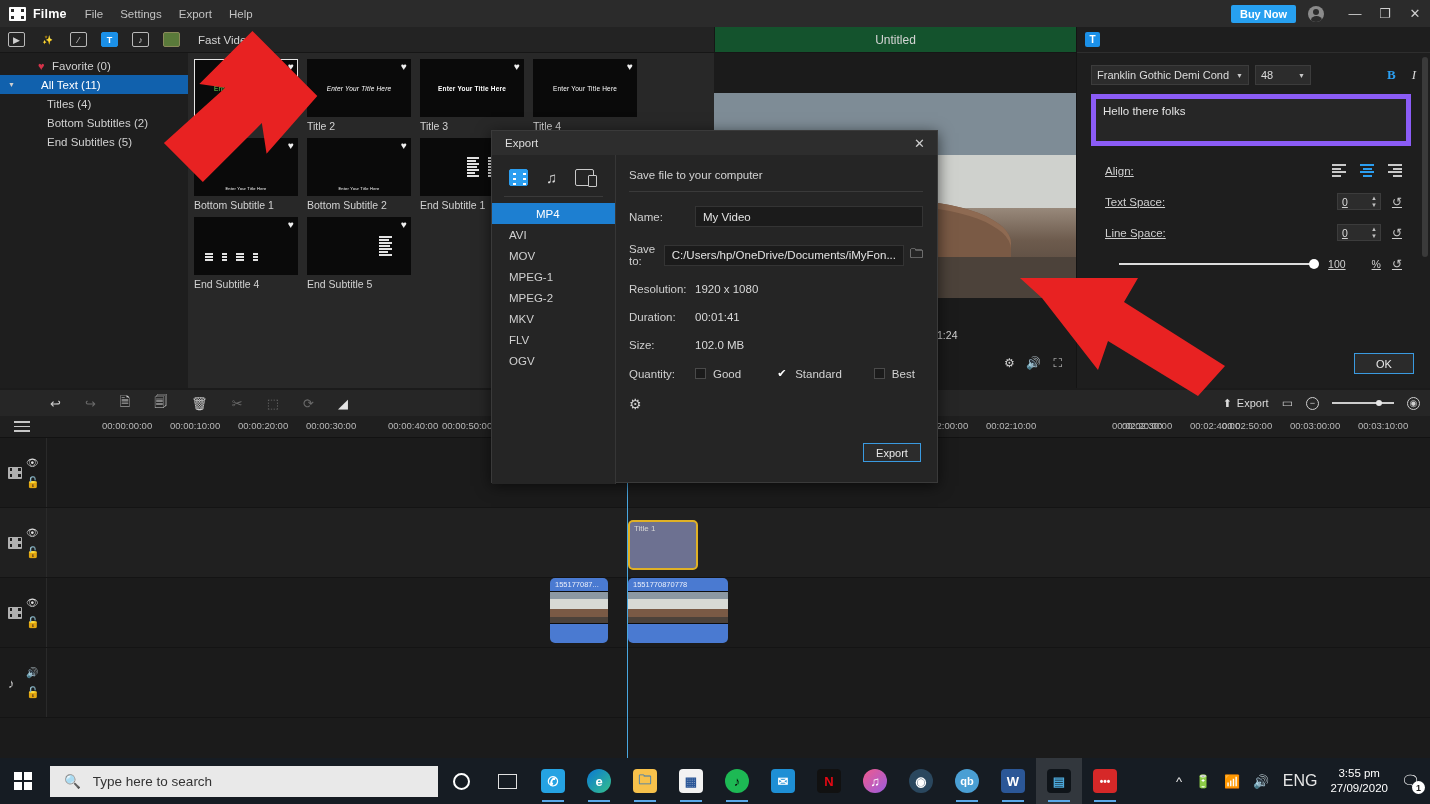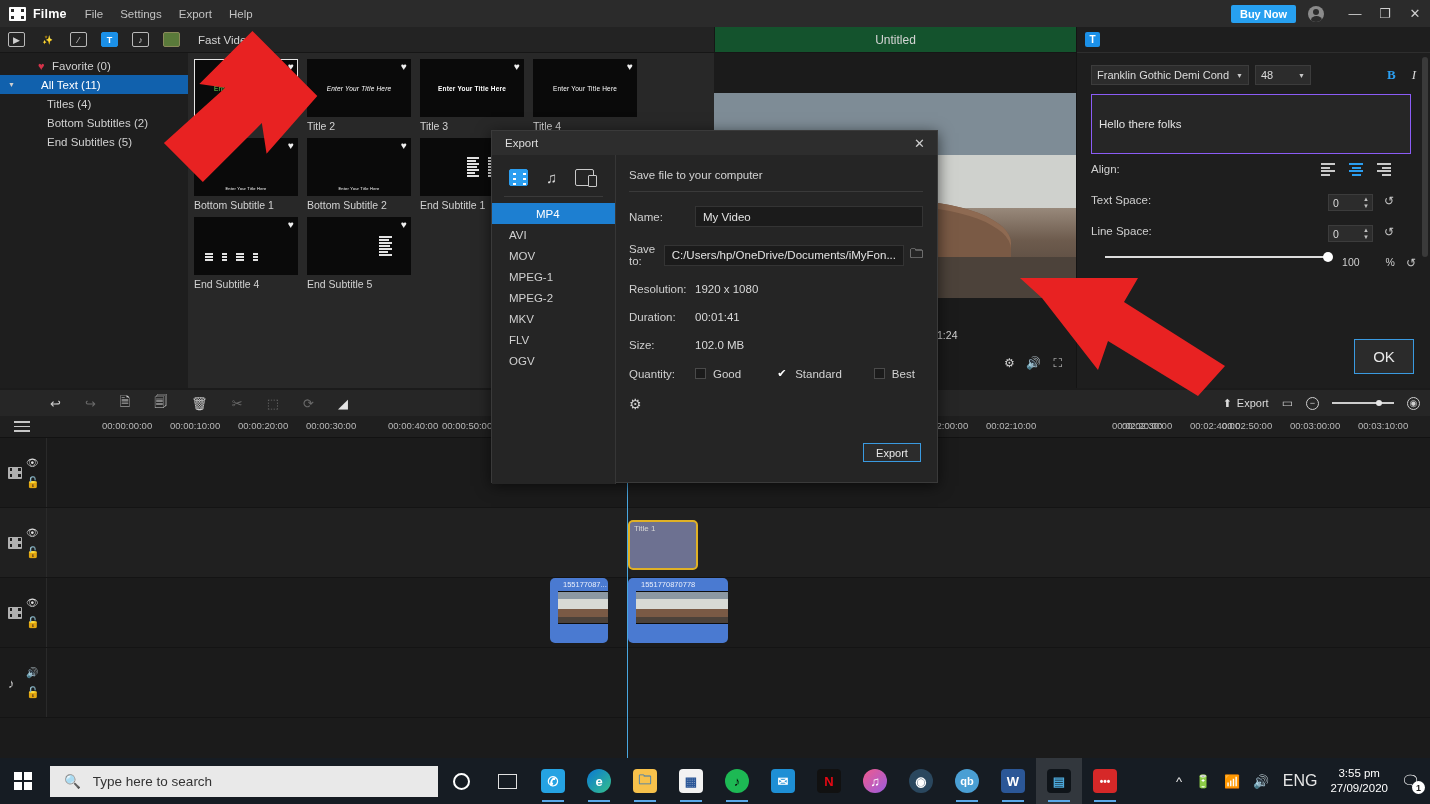--- a/index.html
+++ b/index.html
@@ -150,24 +150,24 @@
   .size-sel {
     width: 56px; height: 20px; background: #2c2c2c; border: 1px solid #3c3c3c; margin-left: 6px;
     display: flex; align-items: center; justify-content: space-between;
     padding: 0 5px; font-size: 11px; color: #dcdcdc;
   }
   .arrow-d { font-size: 7px; color: #c7c7c7; }
   .bi-wrap { margin-left: auto; display: flex; gap: 16px; align-items: center; }
   .b-btn { font-size: 13px; font-weight: bold; color: #2b9ef0; font-family: "Liberation Serif", serif; }
   .i-btn { font-size: 13px; font-style: italic; color: #d8d8d8; font-family: "Liberation Serif", serif; }
   .text-area {
-    margin: 9px 14px 0 14px; width: 320px; height: 60px; background: #262626;
-    border: 1px solid #8b5cf6; font-size: 11.5px; color: #e2e2e2; padding: 23px 7px;
-  }
-  .prop-row { display: flex; height: 31px; padding: 0 14px; font-size: 11.5px; color: #cfcfcf; }
+    margin: 9px 14px 0 14px; width: 320px; height: 52px; background: #262626;
+    border: 5px solid #8b5cf6; font-size: 11.5px; color: #e2e2e2; padding: 6px 7px;
+  }
+  .prop-row { display: flex; align-items: center; height: 31px; padding: 0 28px; font-size: 11.5px; color: #cfcfcf; text-decoration: underline; }
   .prop-label { width: 175px; }
   .align-grp { display: flex; gap: 14px; margin-left: 55px; }
   .align-ico { display: flex; flex-direction: column; gap: 1.5px; width: 14px; }
   .align-ico i { height: 2px; background: #c9c9c9; display: block; }
   .align-ico.act i { background: #2b9ef0; }
   .color-sw {
     width: 44px; height: 17px; background: #0b0b0b; border: 1px solid #4a4a4a;
     display: flex; align-items: center;
   }
   .color-arrow {
@@ -178,22 +178,22 @@
     width: 45px; height: 17px; background: #2c2c2c; border: 1px solid #3c3c3c;
     display: flex; align-items: center; padding: 0 4px; font-size: 10.5px; color: #dcdcdc;
     position: relative;
   }
   .spin-ar { position: absolute; right: 3px; top: 1px; font-size: 6px; line-height: 7px; color: #c0c0c0; }
   .reset { margin-left: 11px; font-size: 12px; color: #c6c6c6; }
   .opa-track { width: 232px; height: 2px; background: #dcdcdc; position: relative; margin-left: 14px; }
   .opa-knob { position: absolute; right: -5px; top: -4px; width: 10px; height: 10px; border-radius: 50%; background: #fff; }
   .pct { font-size: 10.5px; color: #cfcfcf; margin-left: 7px; }
   .ok-btn {
-    position: absolute; right: 16px; bottom: 14px; width: 60px; height: 35px;
-    background: #2b2b2b; border: 1px solid #3a9ae0; color: #e8e8e8; font-size: 15px;
+    position: absolute; right: 16px; bottom: 14px; width: 60px; height: 21px;
+    background: #2b2b2b; border: 1px solid #3a9ae0; color: #e8e8e8; font-size: 11px;
     display: flex; align-items: center; justify-content: center;
   }
   .tp-scroll { position: absolute; right: 2px; top: 30px; width: 6px; height: 200px; background: #3a3a3a; border-radius: 3px; }
 
   
   .tl-toolbar {
     position: absolute; left: 0; top: 390px; width: 1430px; height: 26px;
     background: #262626; display: flex; align-items: center;
   }
   .tlt-ico { color: #cfcfcf; font-size: 13px; margin-left: 24px; }
@@ -231,21 +231,21 @@
   .note-ico { position: absolute; left: 8px; top: 50%; transform: translateY(-50%); font-size: 13px; color: #c8c8c8; }
   .eye { position: absolute; left: 26px; top: 28%; font-size: 10px; color: #dcdcdc; }
   .lock { position: absolute; left: 26px; top: 55%; font-size: 11px; color: #dcdcdc; }
   .track-sep { position: absolute; left: 46px; top: 0; width: 1px; height: 100%; background: #2a2a2a; }
 
   .clip-title {
     position: absolute; background: #6d7191; border: 2px solid #e0b125; border-radius: 5px;
     font-size: 8px; color: #d6d6d6; padding: 2px 4px;
   }
   .clip-video {
-    position: absolute; background: #4a7ad1; border-radius: 5px; overflow: hidden; padding-left: 8px;
+    position: absolute; background: #4a7ad1; border-radius: 5px; overflow: hidden;
   }
   .cv-title { font-size: 7.5px; color: #e9eefb; padding: 2px 0 2px 5px; }
   .cv-strip {
     height: 33px; width: 100%;
     background: linear-gradient(#8c98a2 0 22%, #d8dad5 22% 56%, #7a5a45 56% 80%, #4c423a 80% 100%);
     border-top: 1.5px solid #0d0d0d; border-bottom: 1.5px solid #0d0d0d;
   }
   .playhead { position: absolute; top: 416px; width: 1px; height: 342px; background: #49a7e0; }
 
   

